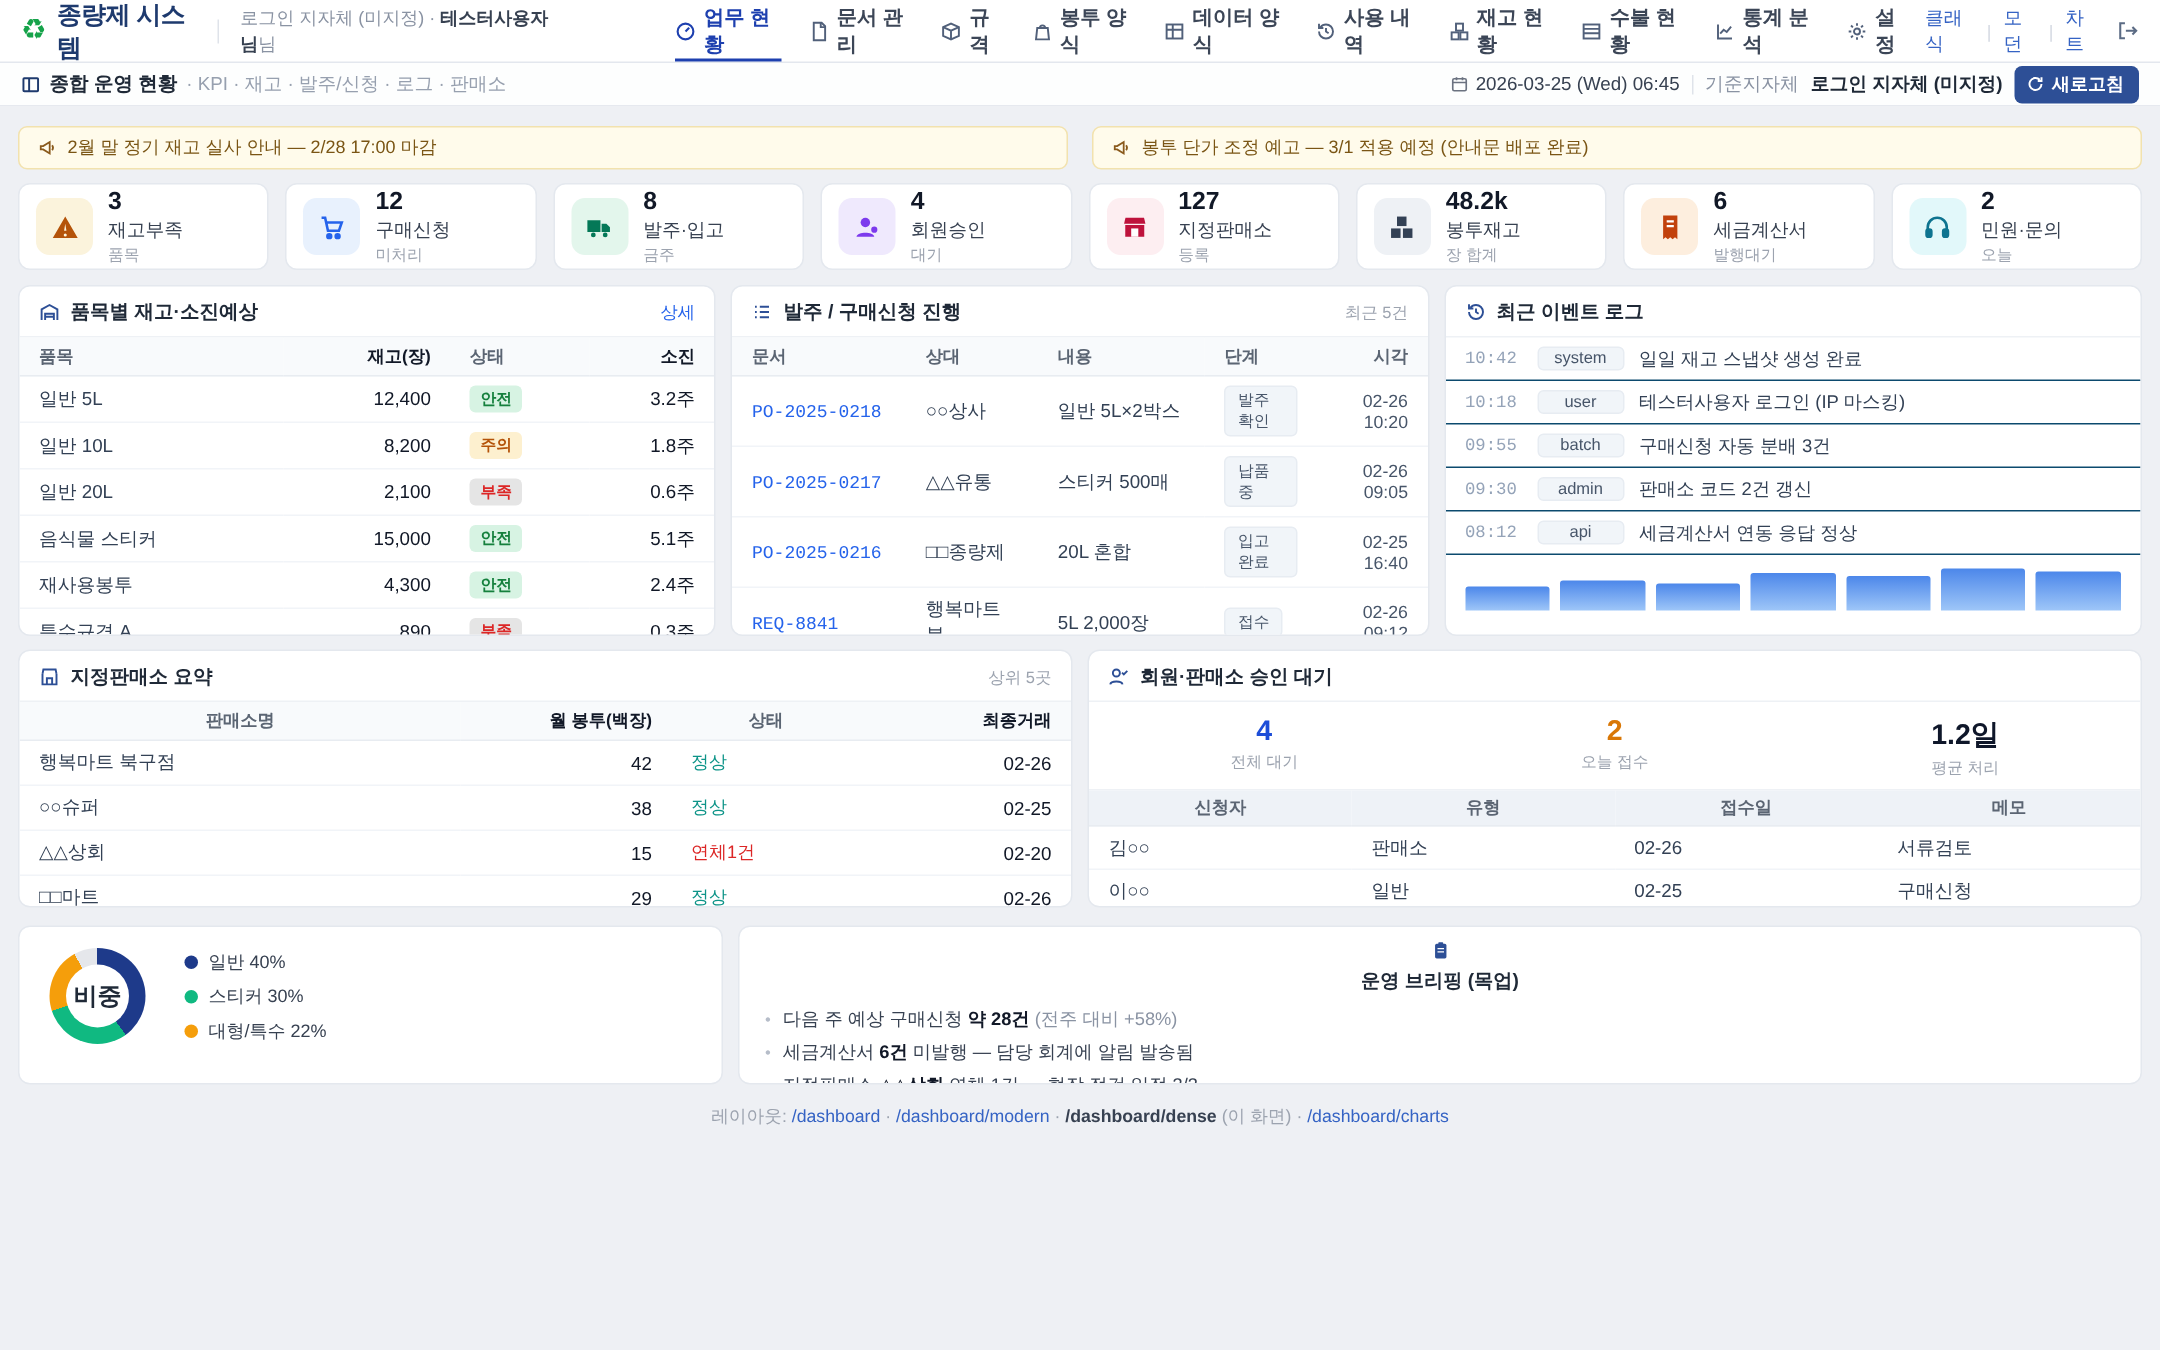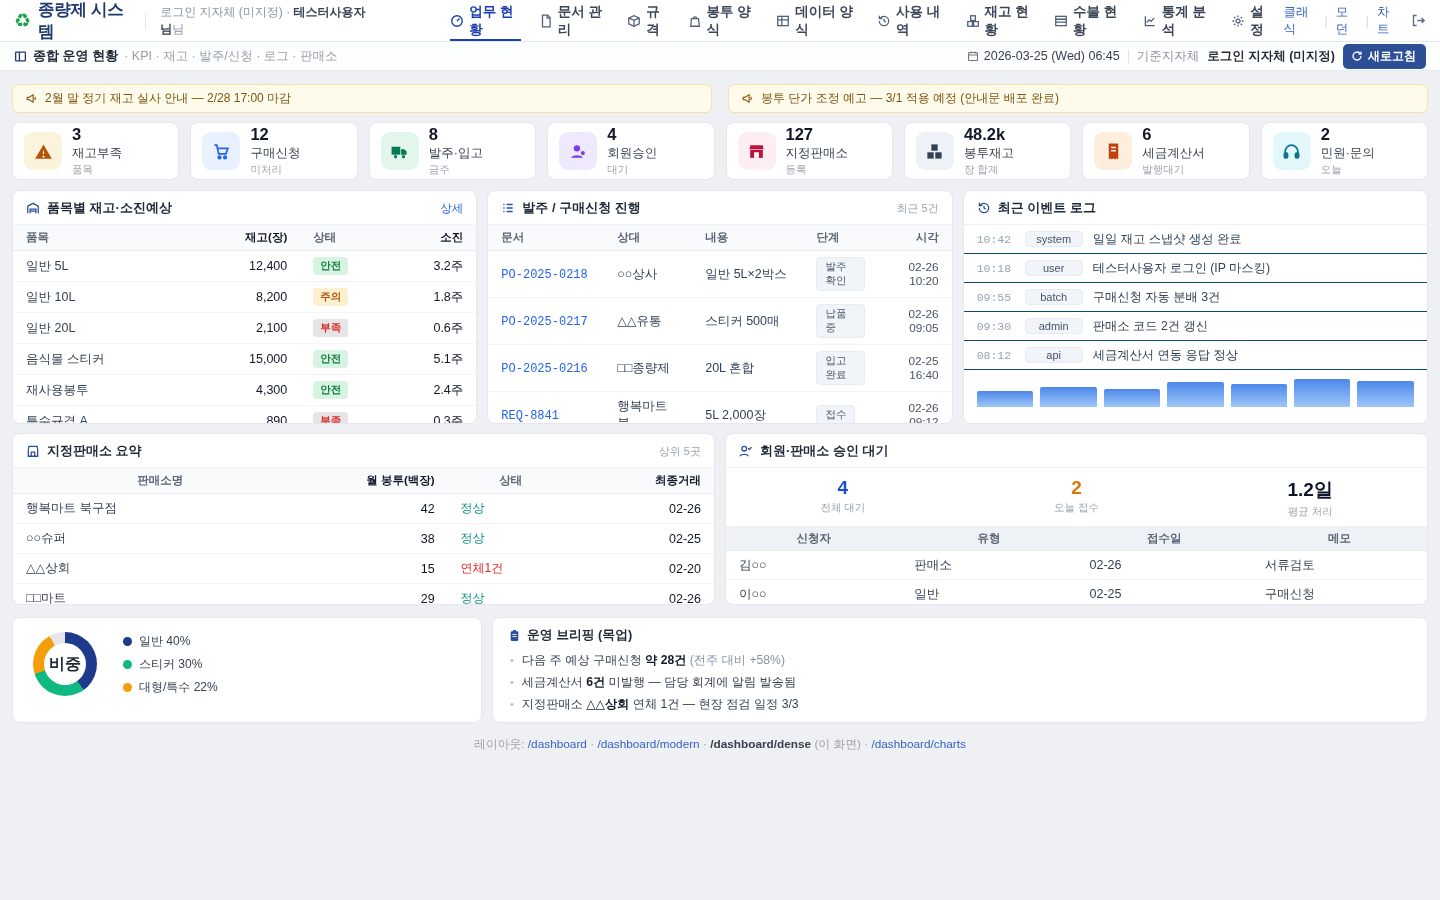--- a/index.html
+++ b/index.html
@@ -104,21 +104,21 @@
 
   
   .mix-body { display:flex; align-items:center; gap:26px; padding:14px 20px; }
   .donut { width:64px; height:64px; border-radius:50%; position:relative; flex:none; }
   .donut-hole { position:absolute; inset:11px; background:#fff; border-radius:50%; display:flex; align-items:center; justify-content:center; font-size:16px; font-weight:bold; color:#1f2937; }
   .legend { display:flex; flex-direction:column; gap:6px; }
   .legend-item { display:flex; align-items:center; gap:7px; font-size:12px; color:#374151; }
   .legend-dot { width:9px; height:9px; border-radius:50%; flex:none; }
 
   
-  .brief-head { display:flex; align-items:center; gap:6px; padding:9px 15px 2px; }
+  .brief-head { display:flex; align-items:center; gap:6px; padding:9px 15px 2px;flex-direction:column; }
   .brief-title { font-size:12.8px; font-weight:bold; color:#1f2937; }
   .brief-list { padding:3px 15px 8px 17px; }
   .brief-item { font-size:12.2px; color:#374151; padding:2.6px 0; display:flex; align-items:baseline; gap:8px; }
   .brief-item::before { content:"•"; color:#b6bdc9; font-size:11px; }
   .brief-item b { color:#111827; }
   .brief-item .red { color:#dc2626; font-weight:bold; }
   .brief-item .muted { color:#8a93a3; }
 
   
   .footer { text-align:center; margin-top:14px; font-size:11.8px; color:#9ca3af; }

